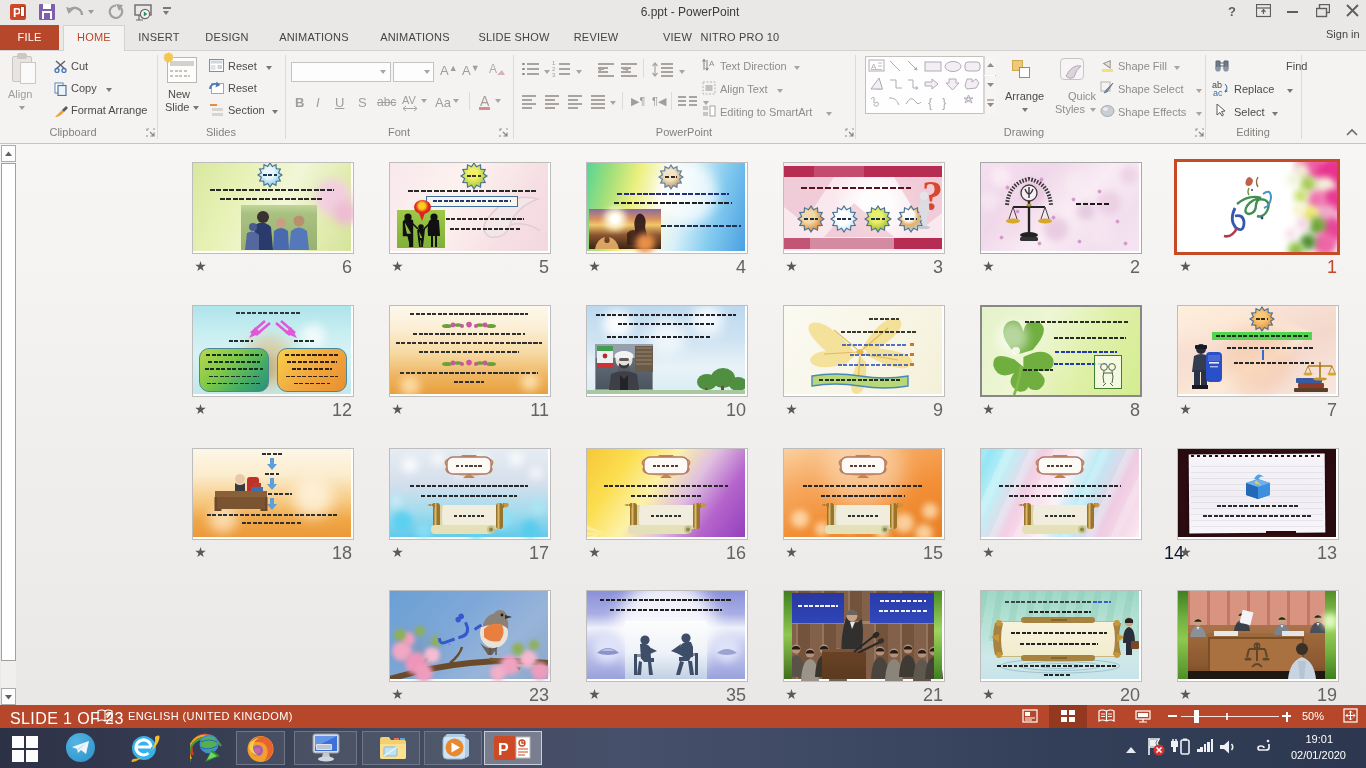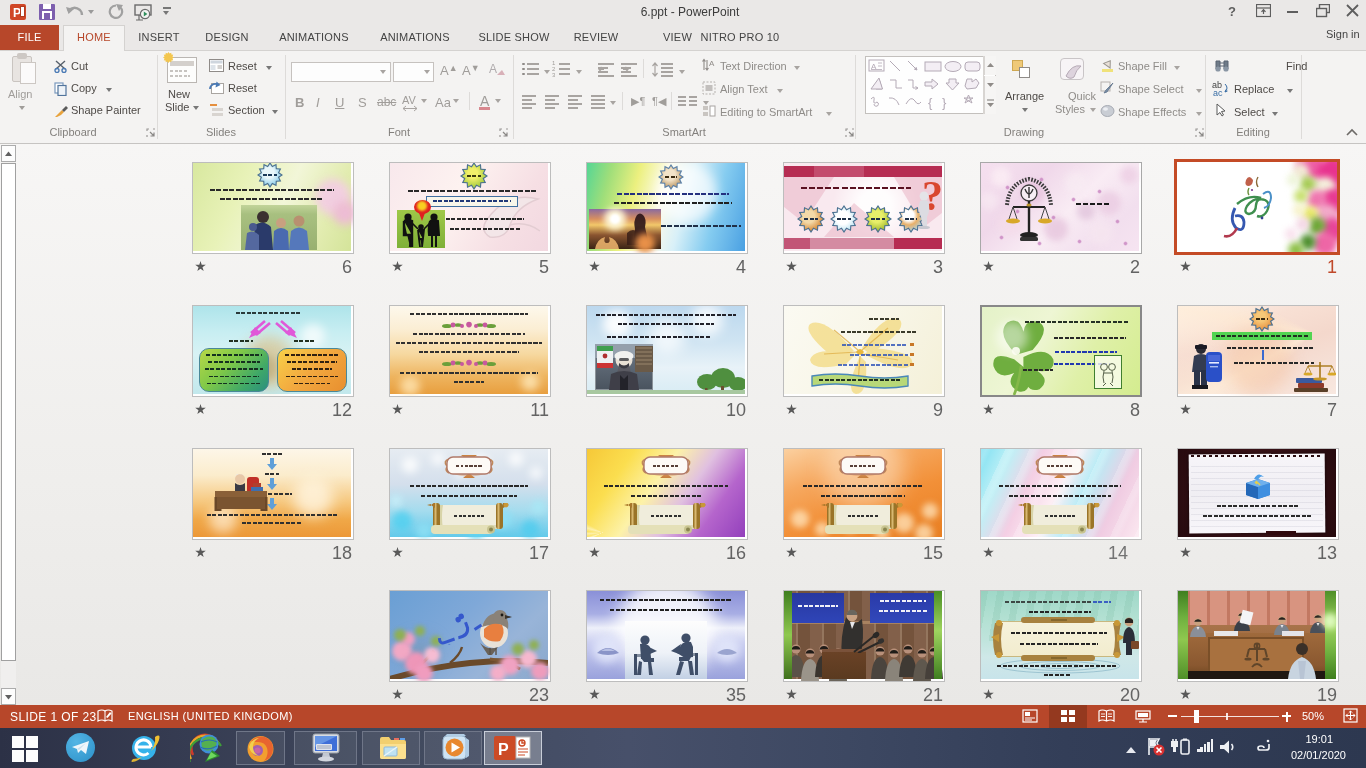--- a/index.html
+++ b/index.html
@@ -73,21 +73,21 @@
 <div class="a" style="left:64px;top:50px;width:60px;height:1px;background:#f4f3f2"></div>
 <div class="vdiv" style="left:157px"></div>
 <div class="vdiv" style="left:285px"></div>
 <div class="vdiv" style="left:513px"></div>
 <div class="vdiv" style="left:855px"></div>
 <div class="vdiv" style="left:1205px"></div>
 <div class="vdiv" style="left:1301px"></div>
 <div class="glab" style="left:13px;width:120px">Clipboard</div>
 <div class="glab" style="left:161px;width:120px">Slides</div>
 <div class="glab" style="left:339px;width:120px">Font</div>
-<div class="glab" style="left:624px;width:120px">SmartArt</div>
+<div class="glab" style="left:624px;width:120px">PowerPoint</div>
 <div class="glab" style="left:964px;width:120px">Drawing</div>
 <div class="glab" style="left:1193px;width:120px">Editing</div>
 <svg class="a" style="left:146px;top:128px" width="10" height="10">
     <path d="M1 3 L1 1 L3 1 M7 1 L9 1 M1 7 L1 9" stroke="#9a9896" stroke-width="1.2" fill="none"></path>
     <path d="M4 4 L8 8 M8 4.5 L8 8 L4.5 8" stroke="#8a8886" stroke-width="1.2" fill="none"></path>
   </svg>
 <svg class="a" style="left:499px;top:128px" width="10" height="10">
     <path d="M1 3 L1 1 L3 1 M7 1 L9 1 M1 7 L1 9" stroke="#9a9896" stroke-width="1.2" fill="none"></path>
     <path d="M4 4 L8 8 M8 4.5 L8 8 L4.5 8" stroke="#8a8886" stroke-width="1.2" fill="none"></path>
   </svg>
@@ -116,21 +116,21 @@
 <svg class="a" style="left:54px;top:82px" width="14" height="14">
     <rect x="1" y="1" width="8" height="10" fill="#fff" stroke="#7a99bd" stroke-width="1.2"></rect>
     <rect x="4" y="3.5" width="8" height="10" fill="#eef3f8" stroke="#51749c" stroke-width="1.2"></rect>
   </svg>
 <div class="rtxt" style="left:71px;top:82px">Copy</div>
 <div class="dd" style="left:106px;top:88px"></div>
 <svg class="a" style="left:54px;top:104px" width="15" height="14">
     <path d="M1 13 L5 9 L8 6 L10 8 L7 11 L3 13 Z" fill="#e8a33d"></path>
     <path d="M8 6 L12 2 L14 4 L10 8 Z" fill="#5a5a5a"></path>
   </svg>
-<div class="rtxt" style="left:71px;top:104px">Shape Painter</div>
+<div class="rtxt" style="left:71px;top:104px">Format Arrange</div>
 <div class="a" style="left:167px;top:57px;width:30px;height:26px;background:#fdfdfc;border:1px solid #bab6b2"></div>
 <div class="a" style="left:170px;top:61px;width:24px;height:5px;background:#d4d0cc"></div>
 <div style="position:absolute;left:170px;top:70px;width:18px;height:1.6px;background-image:repeating-linear-gradient(90deg,#b9b5b1 0 3px,transparent 3px 4.5px);opacity:0.8"></div>
 <div style="position:absolute;left:170px;top:75px;width:20px;height:1.6px;background-image:repeating-linear-gradient(90deg,#b9b5b1 0 3px,transparent 3px 4.5px);opacity:0.8"></div>
 <div class="a" style="left:163px;top:52px;width:11px;height:11px;background:#f3c64e;clip-path:polygon(50.0% 0.0%,59.6% 14.3%,75.0% 6.7%,76.2% 23.8%,93.3% 25.0%,85.7% 40.4%,100.0% 50.0%,85.7% 59.6%,93.3% 75.0%,76.2% 76.2%,75.0% 93.3%,59.6% 85.7%,50.0% 100.0%,40.4% 85.7%,25.0% 93.3%,23.8% 76.2%,6.7% 75.0%,14.3% 59.6%,0.0% 50.0%,14.3% 40.4%,6.7% 25.0%,23.8% 23.8%,25.0% 6.7%,40.4% 14.3%)"></div>
 <div class="rtxt" style="left:168px;top:88px">New</div>
 <div class="rtxt" style="left:165px;top:101px">Slide</div>
 <div class="dd" style="left:193px;top:106px"></div>
 <svg class="a" style="left:209px;top:59px" width="15" height="13">
     <rect x="0.5" y="0.5" width="14" height="12" fill="#fff" stroke="#8f8b88" stroke-width="1"></rect>
@@ -921,21 +921,21 @@
         <rect x="70.5" y="0" width="2" height="26" fill="#d8b870"></rect>
         <path d="M76 -1 L82 2 L76 5 Z" fill="#a8762a"></path>
         <circle cx="79" cy="2" r="2.4" fill="#c89838"></circle>
         <rect x="4" y="22" width="62" height="9" rx="4" fill="#e4e0b8"></rect>
         <circle cx="64" cy="26.5" r="4" fill="#c8c490"></circle>
         <circle cx="64" cy="26.5" r="2" fill="#8a8650"></circle>
       </svg>
       <div style="position:absolute;left:64.0px;top:66px;width:30px;height:1.6px;background-image:repeating-linear-gradient(90deg,#303030 0 3px,transparent 3px 4.5px);opacity:1.0"></div>
     </div>
   </div>
-<div class="num" style="left:968px;top:543px;color:#737373">14</div>
+<div class="num" style="left:1024px;top:543px;color:#0f172a">14</div>
 <div class="star5" style="left:983px;top:547px"></div>
 <div class="thumb" style="left:1177px;top:448px;border:1px solid #bdbdbd">
     <div class="in">
       <div class="a" style="left:0;top:0;width:158px;height:88px;background:radial-gradient(circle at 50% 50%,#47181c 0%,#351015 60%,#260a0e 100%)"></div>
       <div class="a" style="left:11px;top:5px;width:136px;height:79px;background:linear-gradient(180deg,#f7f5f9 0%,#f0eef3 50%,#f8f6fa 100%);transform:rotate(-.5deg);box-shadow:0 0 4px rgba(0,0,0,.6)"></div>
       <div class="a" style="left:13px;top:12px;width:132px;height:66px;background:repeating-linear-gradient(180deg,transparent 0 5px,rgba(150,150,170,.16) 5px 6px)"></div>
       <div class="a" style="left:13px;top:6px;width:132px;height:2px;background:repeating-linear-gradient(90deg,#2a0d10 0 3px,transparent 3px 6px)"></div>
       <div class="a" style="left:88px;top:82px;width:30px;height:4px;background:#30090d;border-radius:0 0 50% 50%"></div>
       <svg class="a" style="left:64px;top:22px" width="32" height="28">
         <path d="M4 12 L16 8 L28 12 L28 24 L16 28 L4 24 Z" fill="#2f7fd4"></path>
@@ -1248,21 +1248,21 @@
         <path d="M16 36 Q10 48 17 56 Q25 61 25 50 Q24 42 16 44" stroke="#3558b0" stroke-width="2.8" fill="none"></path>
         <path d="M18 56 Q13 66 5 64" stroke="#b23a4e" stroke-width="2.6" fill="none"></path>
         <circle cx="43" cy="46" r="1.4" fill="#35408f"></circle>
         <circle cx="33" cy="18" r="1.1" fill="#7a3a8f"></circle>
       </svg>
     </div>
   </div>
 <div class="num" style="left:1177px;top:257px;color:#c0492a">1</div>
 <div class="star5" style="left:1180px;top:261px"></div>
 <div class="a" style="left:0;top:705px;width:1366px;height:23px;background:#b7472a"></div>
-<div class="a" style="left:10px;top:710px;font-size:12px;color:#fff;letter-spacing:.4px">SLIDE 1 OF 23</div>
+<div class="a" style="left:10px;top:710px;font-size:16px;color:#fff;letter-spacing:.4px">SLIDE 1 OF 23</div>
 <svg class="a" style="left:97px;top:709px" width="16" height="14">
     <path d="M1 2 Q5 0 8 2 Q11 0 15 2 L15 12 Q11 10 8 12 Q5 10 1 12 Z" fill="none" stroke="#fff" stroke-width="1.2"></path>
     <path d="M8 2 L8 12" stroke="#fff" stroke-width="1"></path>
     <path d="M9 8 L13 3 L14.5 4.5 L10.5 9 Z" fill="#fff"></path>
   </svg>
 <div class="a" style="left:128px;top:710px;font-size:11px;color:#fff;letter-spacing:.4px">ENGLISH (UNITED KINGDOM)</div>
 <svg class="a" style="left:1022px;top:709px" width="16" height="14">
     <rect x="1" y="1" width="14" height="12" fill="none" stroke="#fff" stroke-width="1.2"></rect>
     <rect x="3" y="3" width="5" height="4" fill="#fff"></rect>
     <path d="M3 9 L13 9 M3 11 L10 11" stroke="#fff" stroke-width="1.2"></path>

